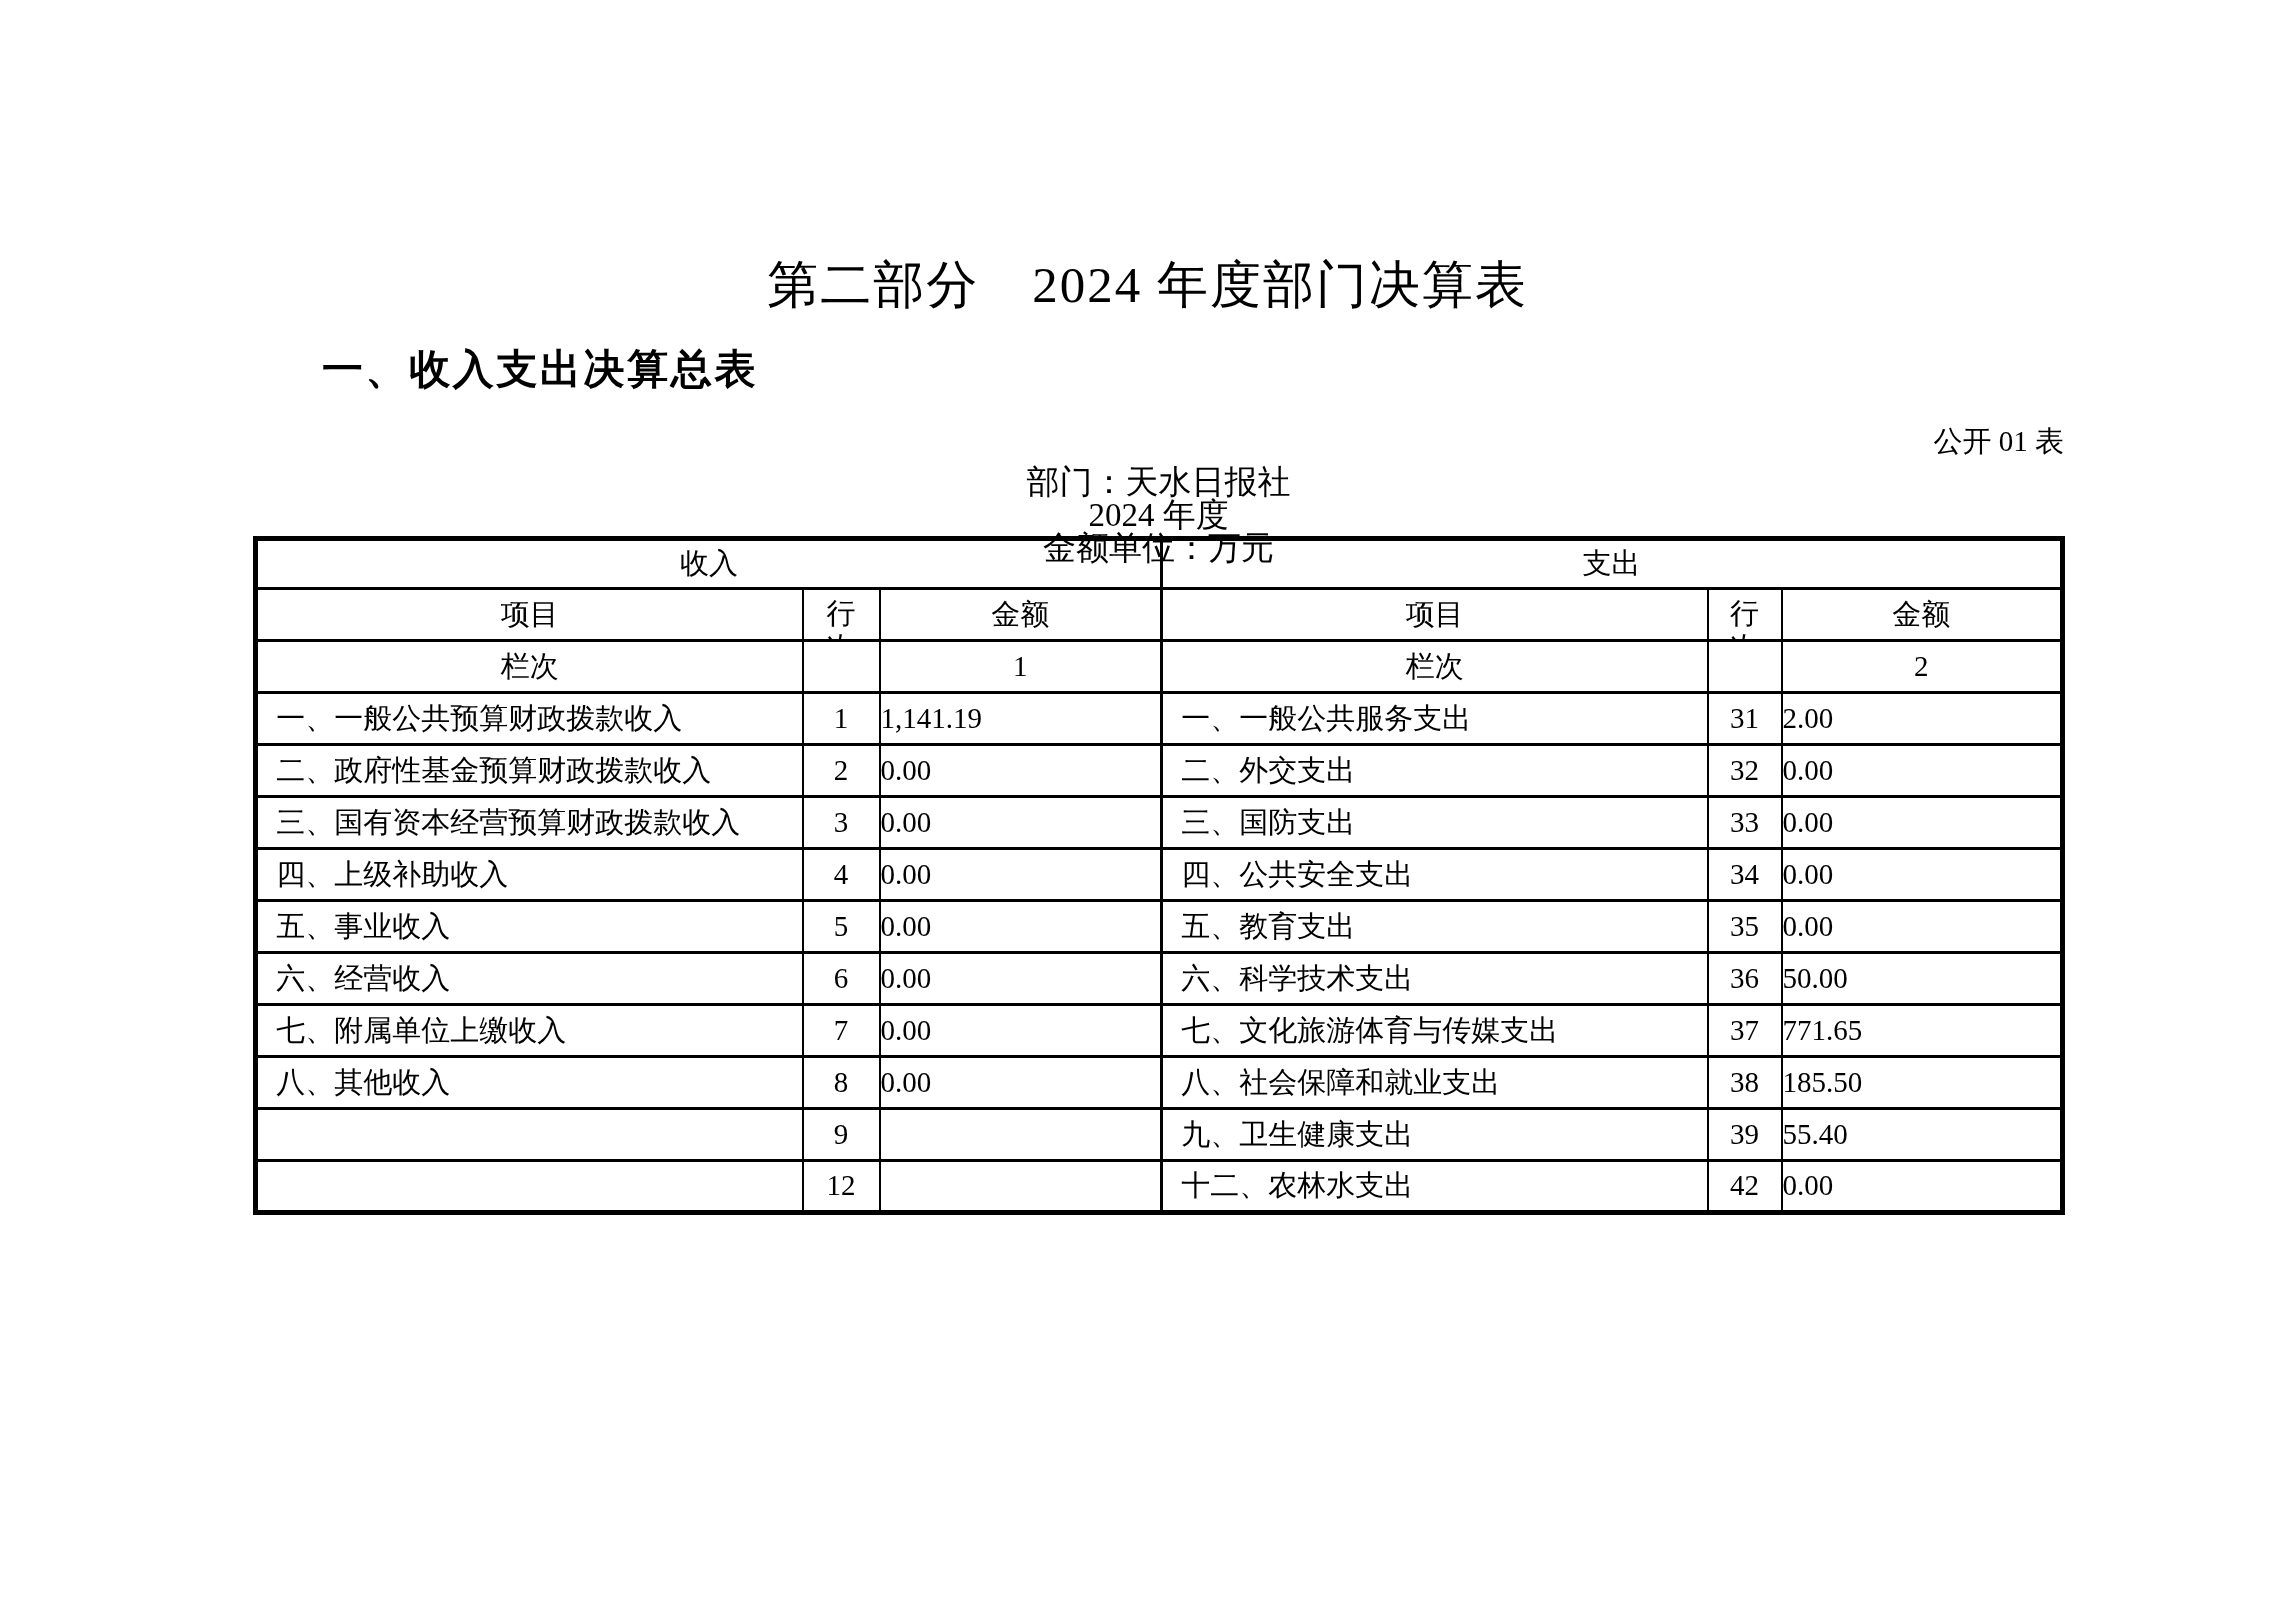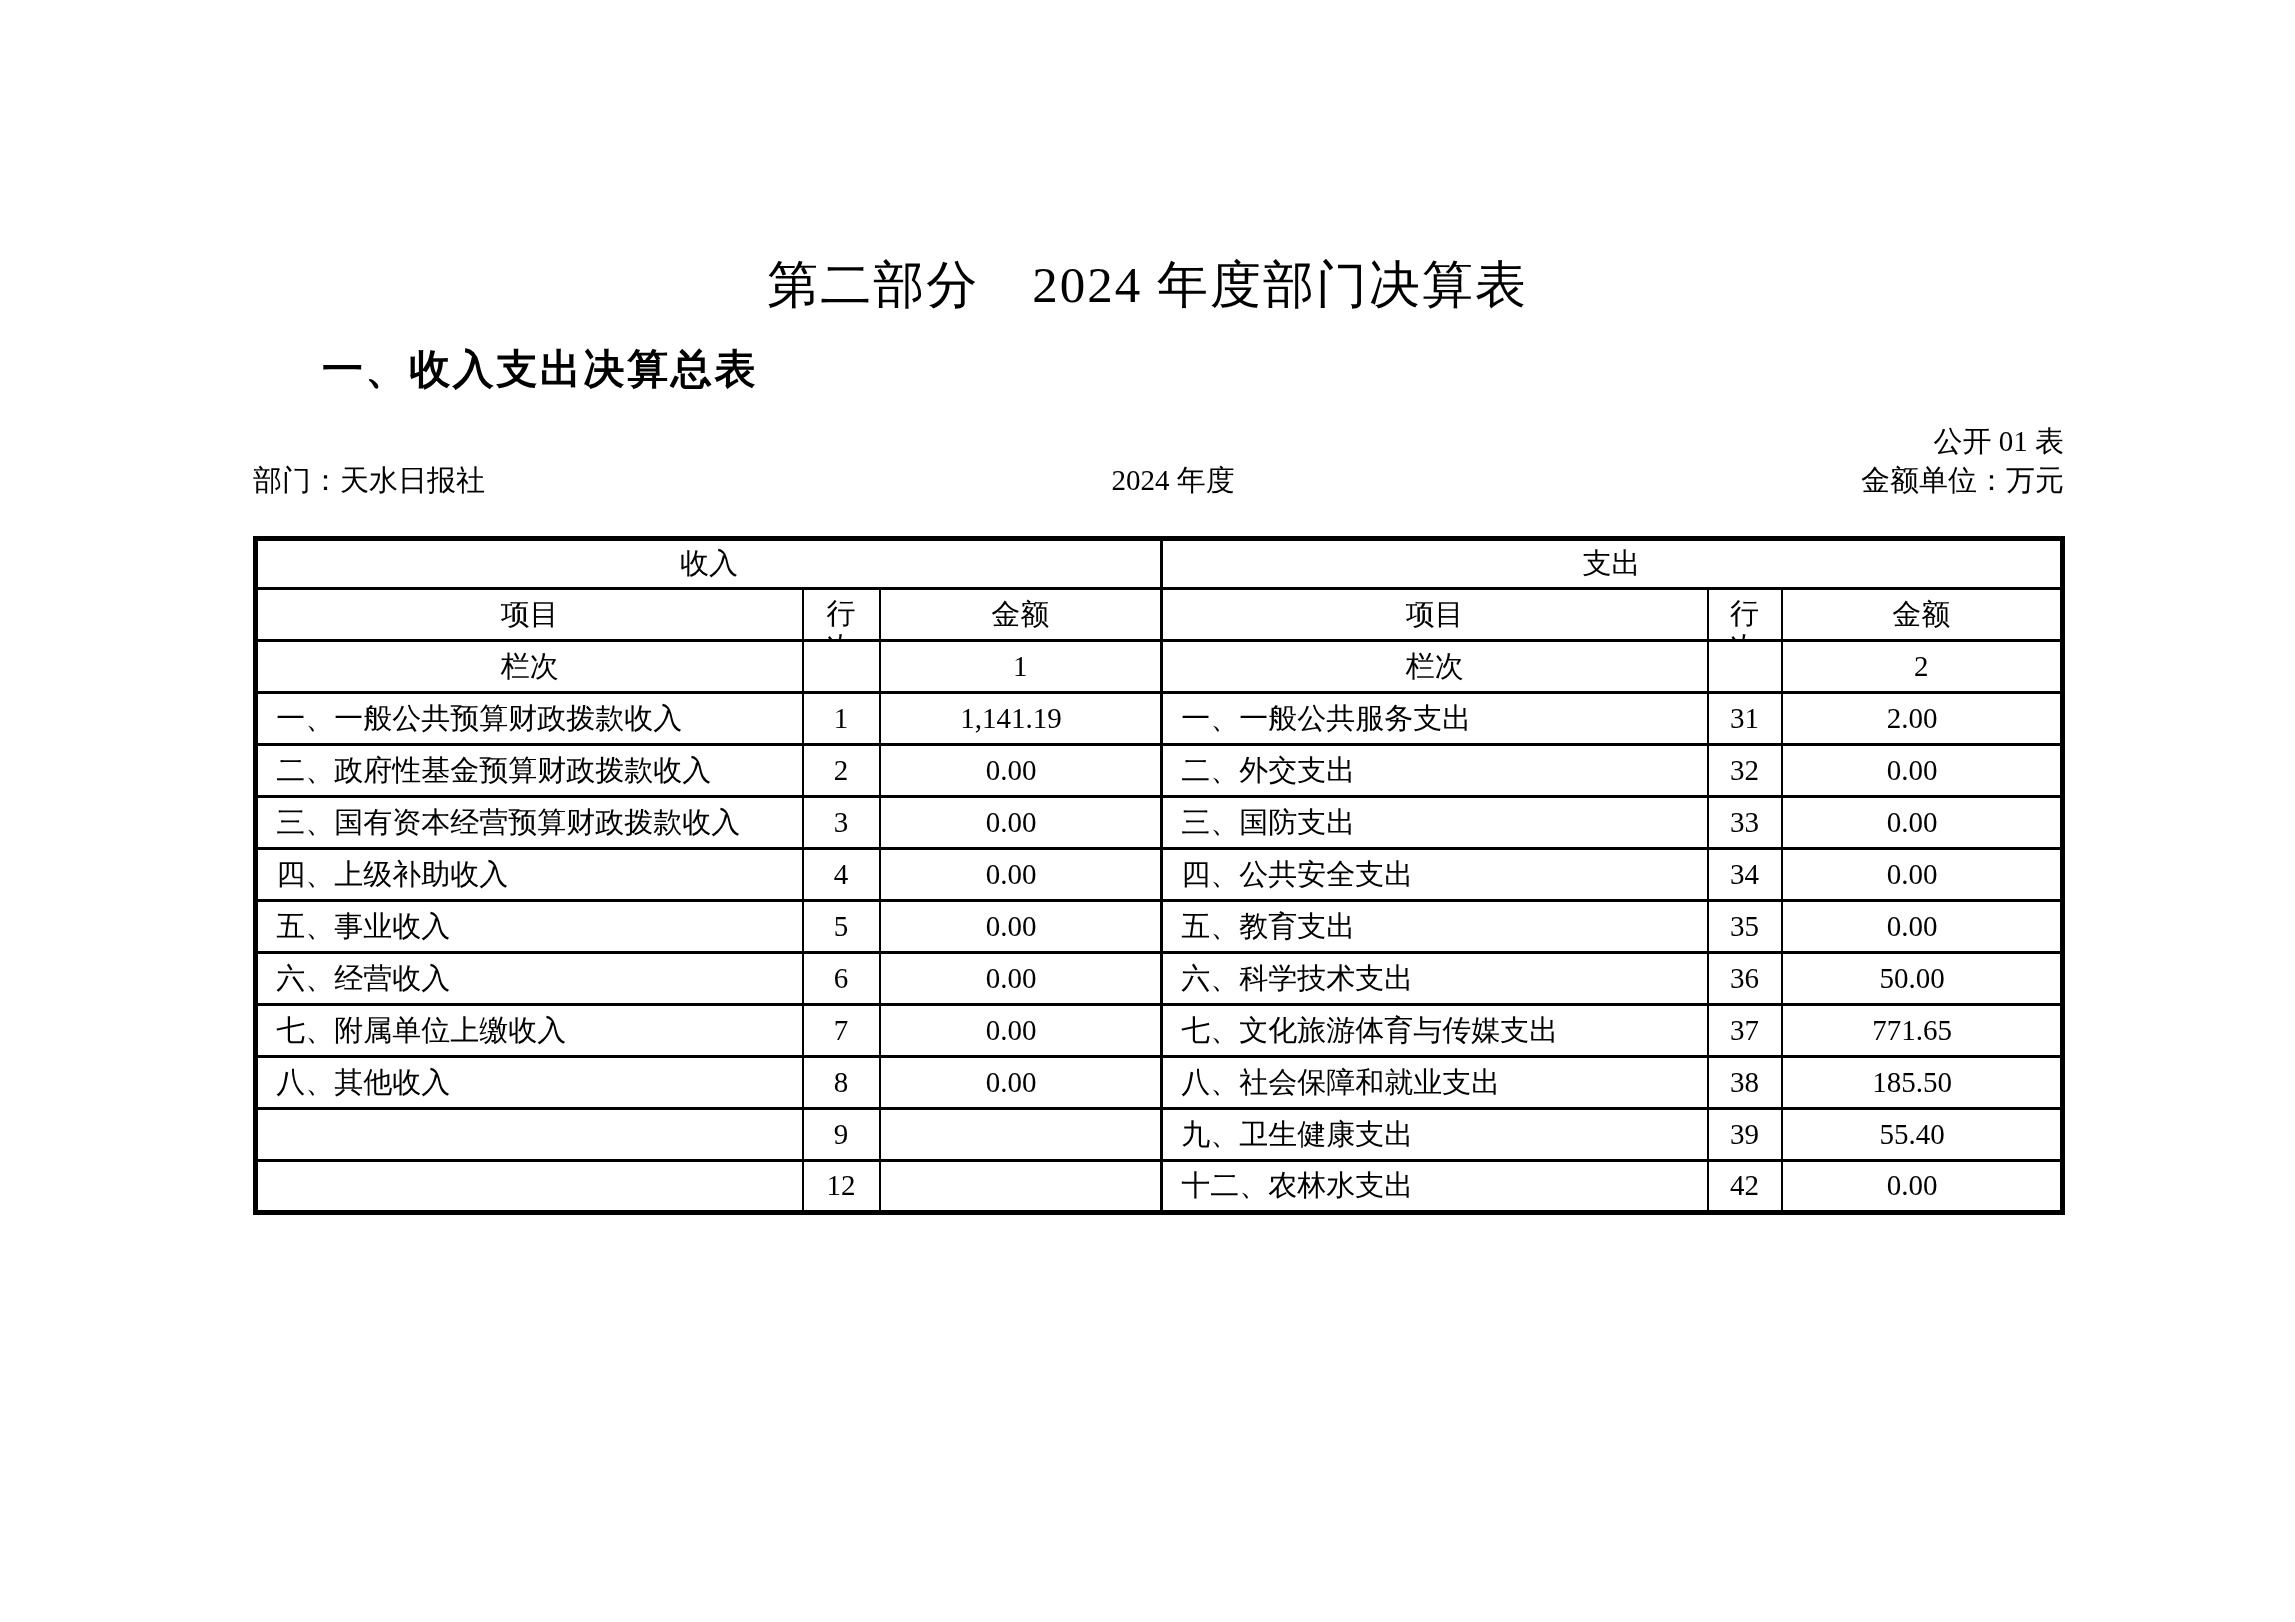--- a/index.html
+++ b/index.html
@@ -24,21 +24,21 @@
     font-size:41px; line-height:1.0; font-weight:700;
     letter-spacing:2.6px;
   }
   .table-code {
     position:absolute; top:427px; left:253px; width:1811px;
     text-align:right; font-size:29px; line-height:1.0;
   }
   .meta-row {
     position:absolute; top:466px; left:253px; width:1811px;
     display:flex; justify-content:space-between; align-items:center;
-    font-size:29px; line-height:1.0;
+    font-size:33px; line-height:1.0;flex-direction:column;
   }
   table.fin {
     position:absolute; top:536px; left:253px;
     width:1811px; table-layout:fixed;
     border-collapse:collapse;
     border:5.2px solid #000;
     padding-left:28px;
   }
   table.fin td {
     border:3.9px solid #000;
@@ -47,21 +47,21 @@
     vertical-align:middle;
     overflow:hidden;
   }
   table.fin td.half-start { border-left-width:3.9px; }
   tr.r-banner { height:50px; }
   tr.r-colhead { height:52px; }
   tr.r-lanci  { height:52px; }
   tr.r-data   { height:52px; }
   .cell-center { text-align:center; }
   .cell-item  { text-align:left;  padding-left:18.3px; }
-  .cell-amt   { text-align:center; padding-right:18.3px; }
+  .cell-amt   { text-align:left; padding-right:18.3px; }
   td.lineno-head { vertical-align:top; text-align:center; }
   td.lineno-head .stack {
     display:block; width:31px; margin:5.2px auto 0;
     word-break:break-all; line-height:34px; height:43px;
     overflow:hidden; text-align:center;
   }
 </style>
 </head>
 <body>
 

